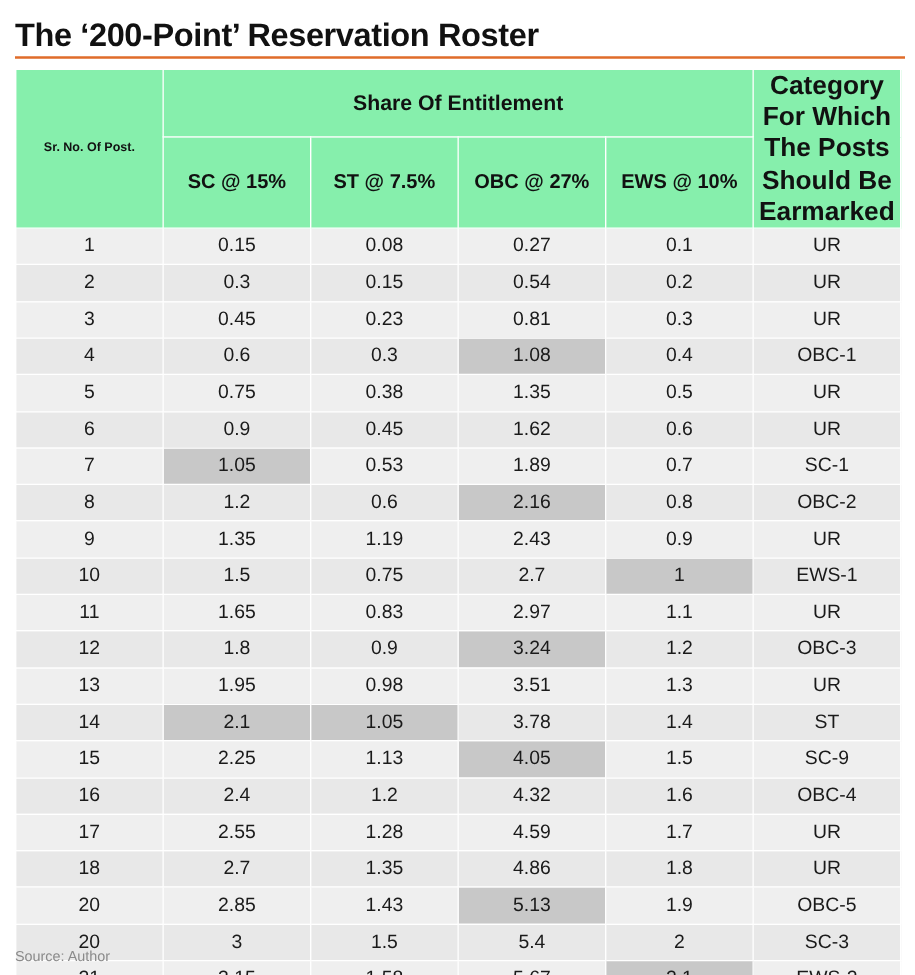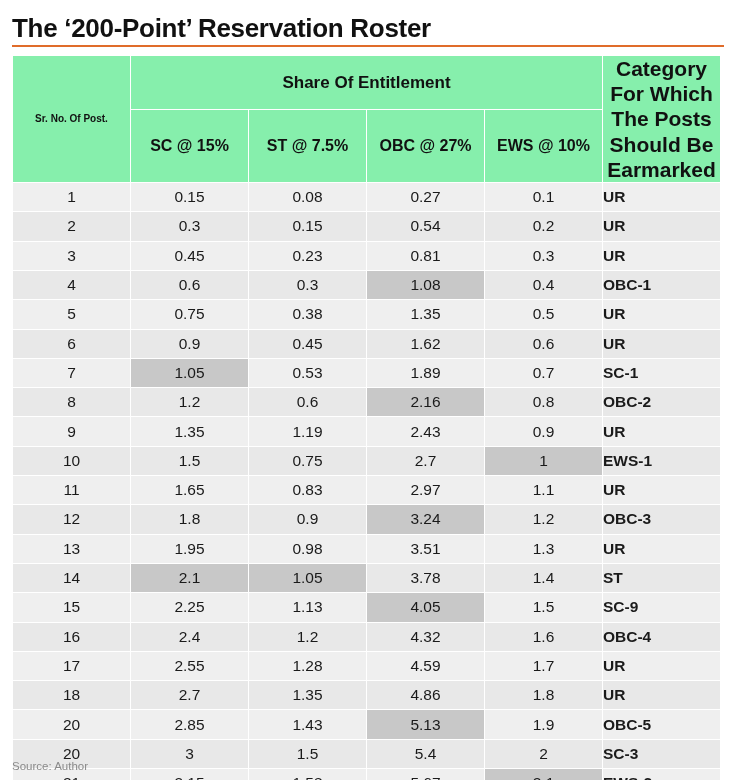--- a/index.html
+++ b/index.html
@@ -79,21 +79,21 @@
     padding: 0 4px;
   }
   tbody td {
     height: 28.3px;
     font-size: 15.5px;
     color: #1a1a1a;
   }
   tbody tr.odd td { background: #efefef; }
   tbody tr.even td { background: #e8e8e8; }
   tbody td.hl { background: #c8c8c8 !important; }
-  tbody td.cat { text-align: left; font-weight: bold; }
+  tbody td.cat { text-align: center; }
   .footer {
     position: absolute;
     left: 12px;
     right: 12px;
     bottom: 8px;
     display: flex;
     align-items: flex-start;
     justify-content: space-between;
   }
   .source {

